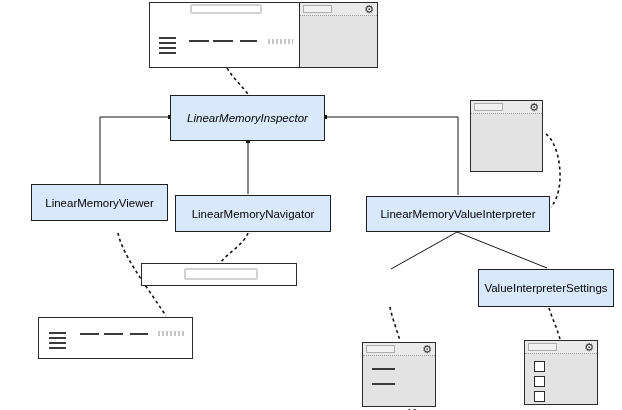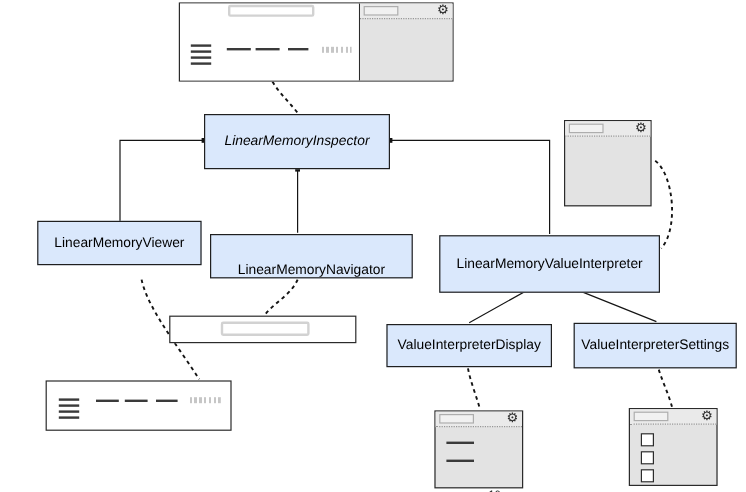--- a/index.html
+++ b/index.html
@@ -19,22 +19,22 @@
   svg.wires{position:absolute;left:0;top:0;width:622px;height:410px;pointer-events:none;}
 
   
   .node{
     position:absolute;background:var(--node-fill);border:1px solid var(--node-border);
     display:flex;align-items:center;justify-content:center;
     font-size:11.5px;color:#000;white-space:nowrap;
   }
   .n-inspector{left:170px;top:95px;width:155px;height:46px;font-style:italic;}
   .n-viewer{left:31px;top:184px;width:137px;height:37px;}
-  .n-navigator{left:175px;top:195px;width:169px;height:37px;align-items:flex-end;}
-  .n-interpreter{left:366px;top:196px;width:184px;height:48px;}
+  .n-navigator{left:175px;top:195px;width:156px;height:37px;}
+  .n-interpreter{left:366px;top:196px;width:184px;height:36px;}
   .n-display{left:322px;top:270px;width:138px;height:36px;}
   .n-settings{left:478px;top:269px;width:136px;height:38px;}
 
   
   .mock{position:absolute;border:1px solid #2b2b2b;background:#fff;}
   .mockA{left:149px;top:2px;width:229px;height:66px;display:flex;}
   .mockA-main{flex:1;position:relative;background:#fff;}
   .mockA-panel{width:78px;background:var(--window-fill);border-left:1px solid #2b2b2b;}
 
   .wf-input{position:absolute;background:#fff;border:2px solid #d2d2d2;border-radius:2px;}
@@ -125,23 +125,20 @@
   </div>
   <div class="node n-viewer">
     <span>LinearMemoryViewer</span>
   </div>
   <div class="node n-navigator">
     <span>LinearMemoryNavigator</span>
   </div>
   <div class="node n-interpreter">
     <span>LinearMemoryValueInterpreter</span>
   </div>
-  <div class="node n-display">
-    <span>ValueInterpreterDisplay</span>
-  </div>
   <div class="node n-settings">
     <span>ValueInterpreterSettings</span>
   </div>
 
   <div class="mock mockC">
     <div class="wf-input" style="left:42px;top:4px;width:74px;height:12px;"></div>
   </div>
 
   <div class="mock mockD">
     <div class="burger" style="left:10px;top:14px;">

